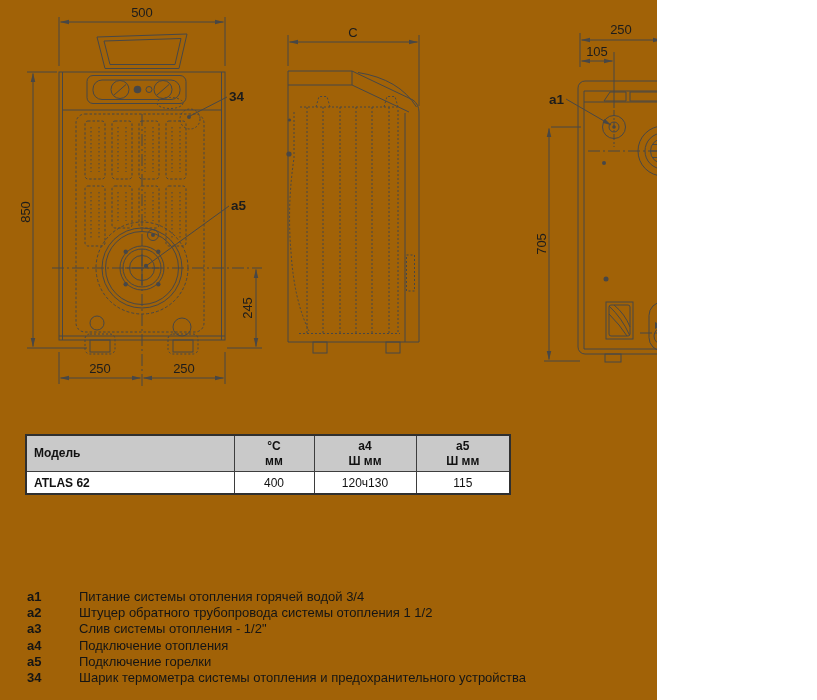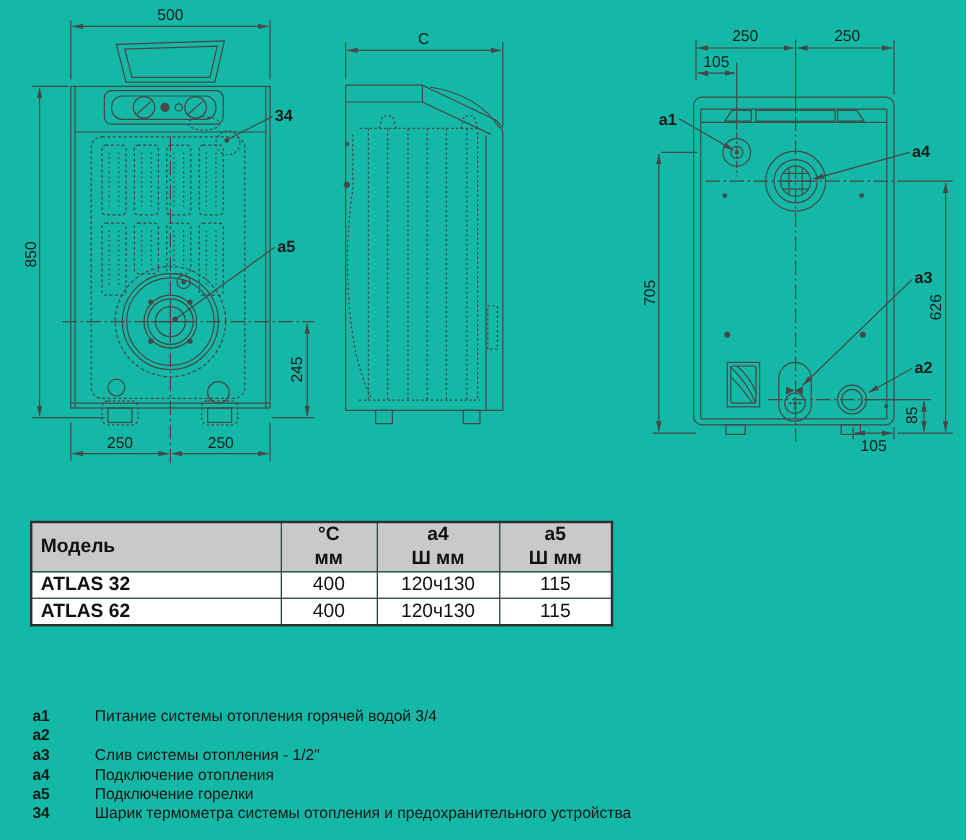--- a/index.html
+++ b/index.html
@@ -1,24 +1,24 @@
 <!DOCTYPE html>
 <html><head>
 <meta charset="utf-8">
 <style>
   html,body { margin:0; padding:0; background:#fff; }
-  .canvas { position:relative; width:805px; height:700px; background:#14b8a6;
+  .canvas { position:relative; width:657px; height:700px; background:#a16207;
             font-family:"Liberation Sans", sans-serif; overflow:hidden; }
   .drawing { position:absolute; left:0; top:0; }
   svg text { font-family:"Liberation Sans", sans-serif; fill:#1c1c1c; stroke:none; }
   .dim { font-size:13px; }
   .lbl { font-size:13.5px; font-weight:bold; }
 
   table.spec { position:absolute; left:25px; top:434px; width:484px;
-               border-collapse:collapse; table-layout:fixed; font-size:16px; color:#111;
+               border-collapse:collapse; table-layout:fixed; font-size:12px; color:#111;
                border:2px solid #2f2f2f; }
   .spec th, .spec td { border:1px solid #3d3d3d; padding:0 7px; overflow:hidden; }
   .spec thead th { background:#c9c9c9; height:35px; font-weight:bold; text-align:center;
                    line-height:1.25; vertical-align:middle; }
   .spec thead th.model-h { text-align:left; }
   .spec tbody td { height:21px; text-align:center; background:#fff; }
   .spec tbody td.model { text-align:left; font-weight:bold; }
 
   .legend { position:absolute; left:27px; top:589px; font-size:13px; color:#151515; }
   .legend-row { display:flex; line-height:16.2px; }
@@ -327,41 +327,36 @@
             <div>Ш мм</div>
       </th>
       <th>
         <div>a5</div>
             <div>Ш мм</div>
       </th>
     </tr>
   </thead>
   <tbody>
     <tr>
-      <td class="model">ATLAS 32</td>
-      <td>400</td>
-      <td>120ч130</td>
-      <td>115</td>
-    </tr>
-    <tr>
       <td class="model">ATLAS 62</td>
       <td>400</td>
       <td>120ч130</td>
       <td>115</td>
     </tr>
   </tbody>
 </table>
 
 <div class="legend">
   <div class="legend-row">
     <span class="legend-key">a1</span>
     <span class="legend-text">Питание системы отопления горячей водой 3/4</span>
   </div>
   <div class="legend-row">
     <span class="legend-key">a2</span>
+    <span class="legend-text">Штуцер обратного трубопровода системы отопления 1 1/2</span>
   </div>
   <div class="legend-row">
     <span class="legend-key">a3</span>
     <span class="legend-text">Слив системы отопления - 1/2"</span>
   </div>
   <div class="legend-row">
     <span class="legend-key">a4</span>
     <span class="legend-text">Подключение отопления</span>
   </div>
   <div class="legend-row">

